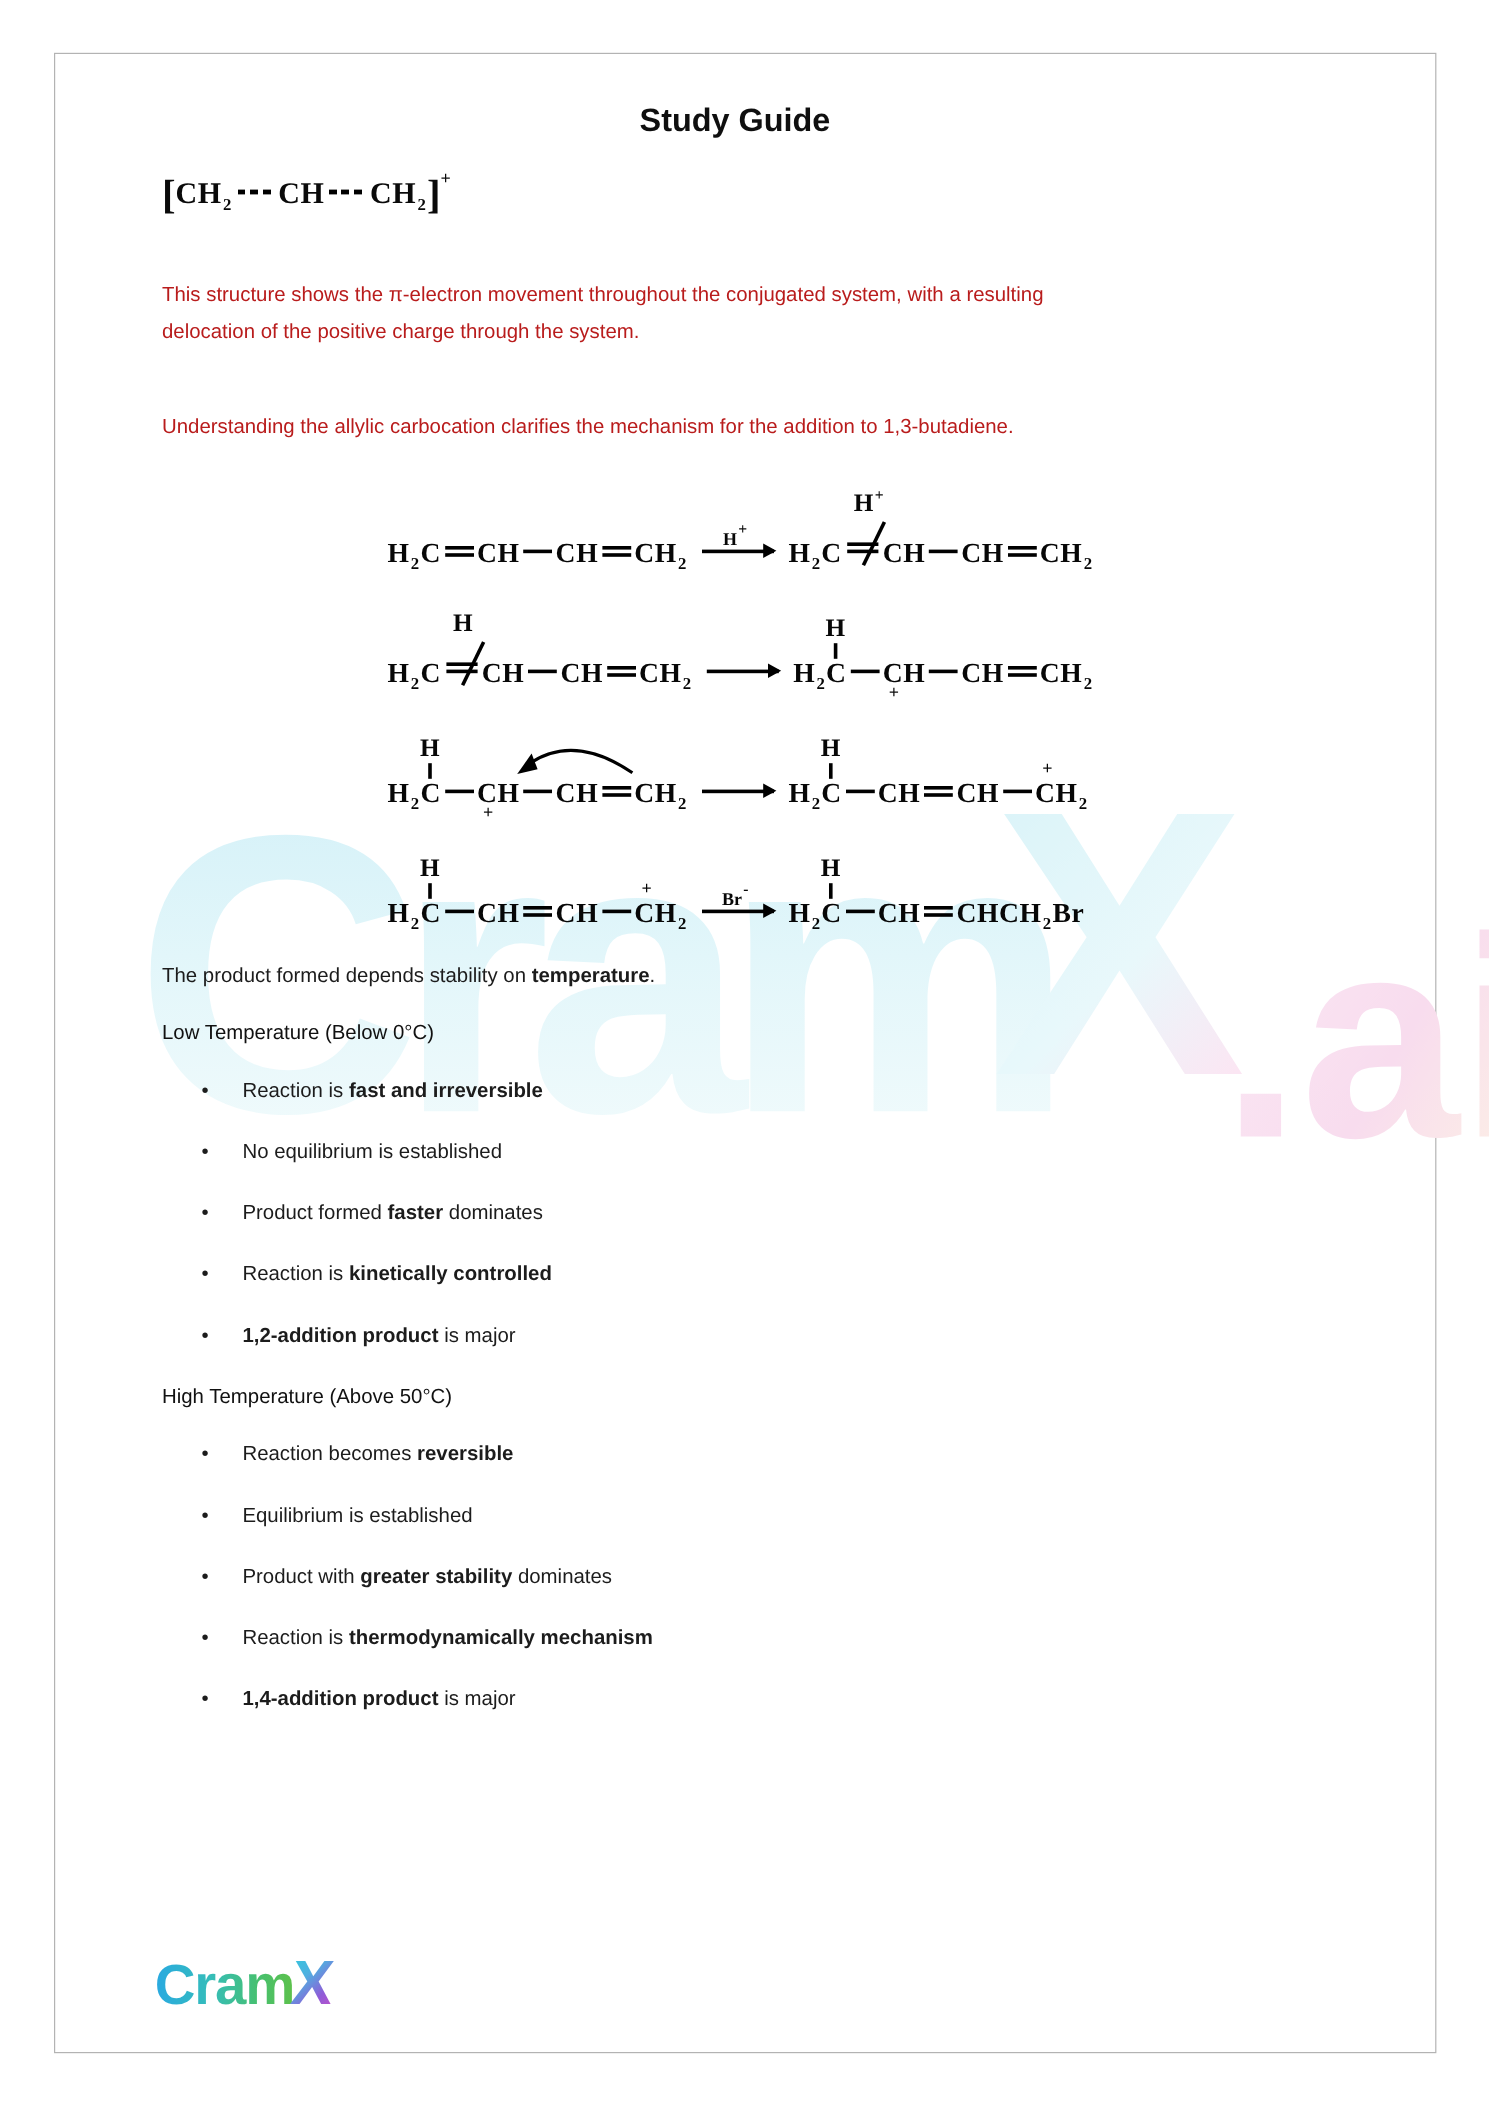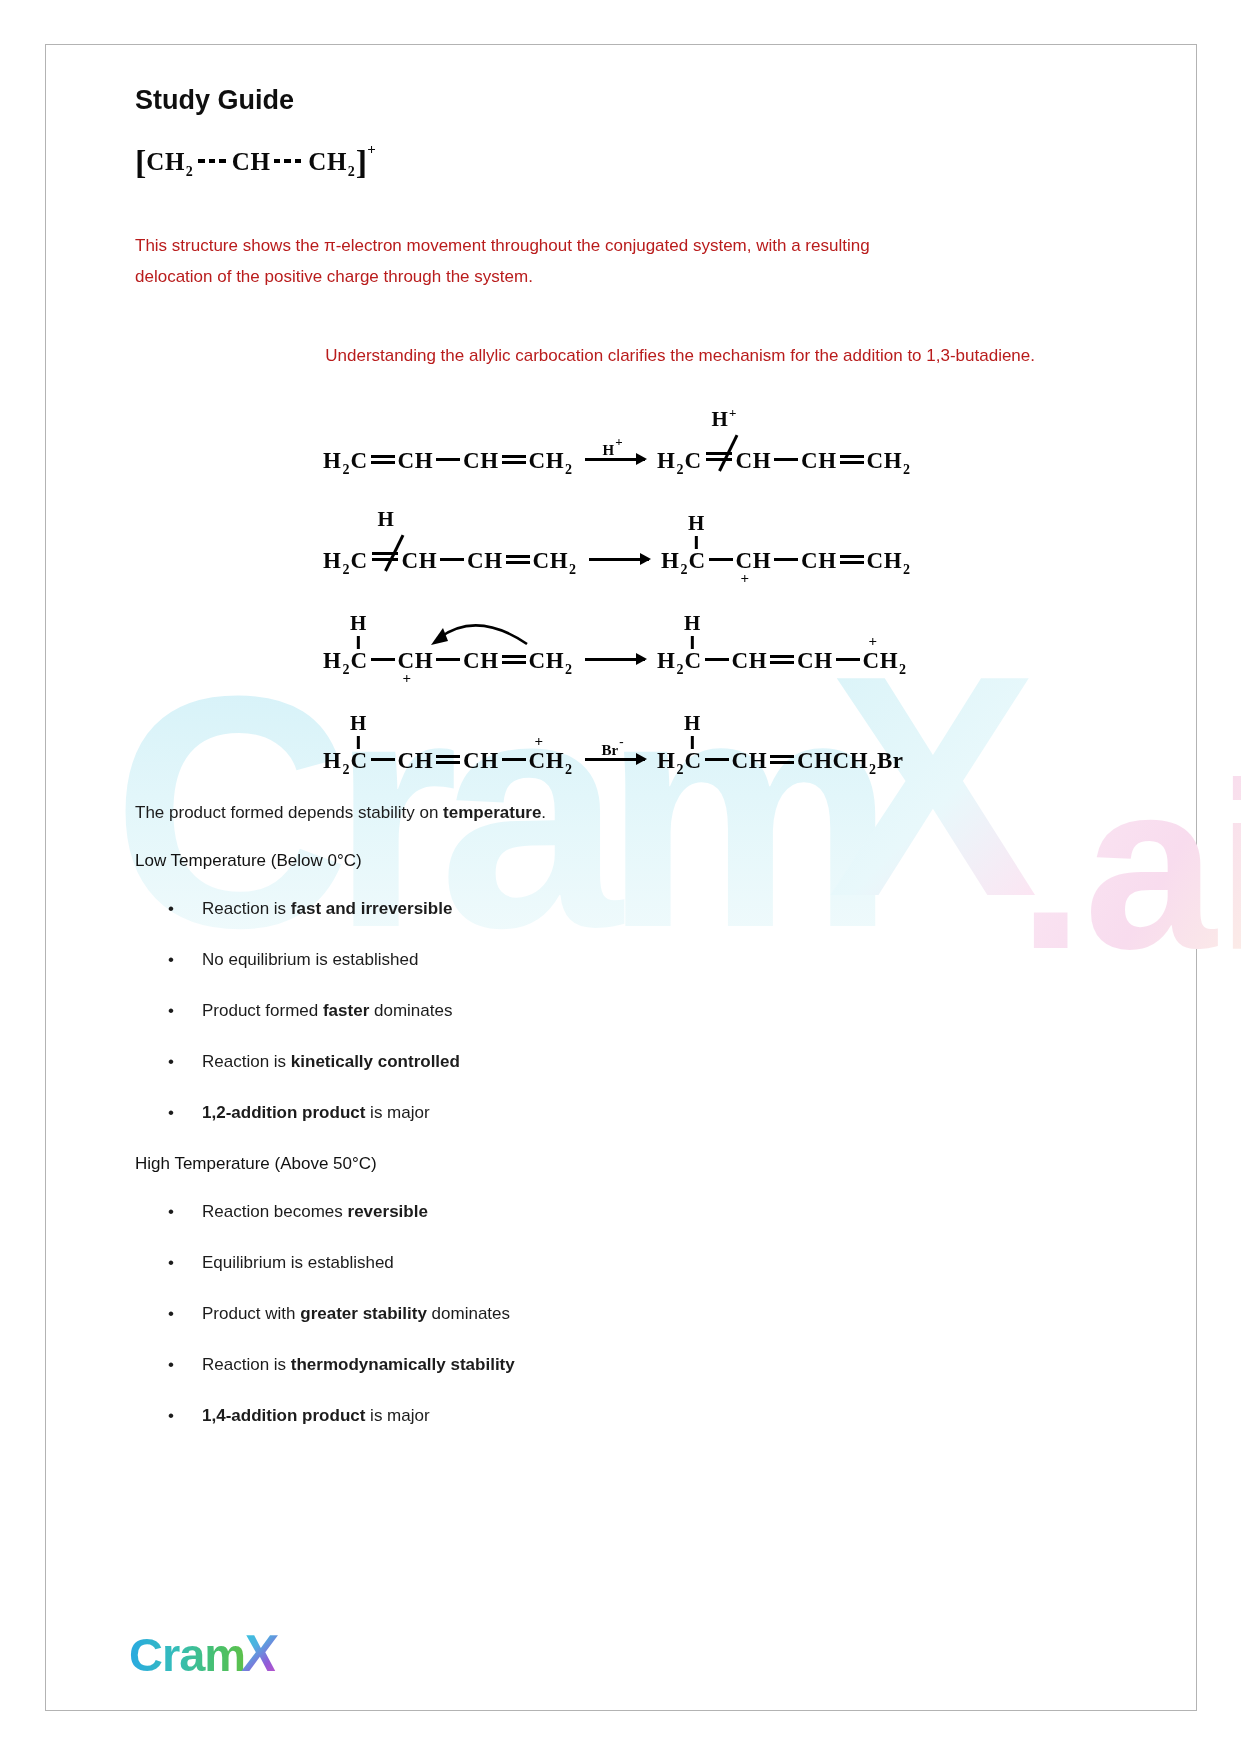--- a/index.html
+++ b/index.html
@@ -29,38 +29,38 @@
     -webkit-background-clip:text;background-clip:text;color:transparent;
   }
   .wm-ai{
     font-size:238px;margin-top:98px;margin-left:-20px;
     background:linear-gradient(120deg,#fbe9f5 0%,#f8dcee 55%,#fdf2e4 100%);
     -webkit-background-clip:text;background-clip:text;color:transparent;
   }
   
   .content{position:relative;z-index:1;padding:0 135px;}
   .doc-title{
-    margin-top:84px;text-align:left;padding-right:16px;
+    margin-top:84px;text-align:center;padding-right:16px;
     font-size:27px;font-weight:bold;color:#0f0f0f;line-height:33px;
   }
   
   .topformula{
     margin-top:24px;text-align:left;padding-right:118px;
     font-family:"Liberation Serif","DejaVu Serif",serif;font-weight:bold;
     font-size:25px;color:#0a0a0a;white-space:nowrap;
   }
   .bro,.brc{font-size:34px;vertical-align:-4px;font-weight:bold;}
   .fsup{font-size:15px;vertical-align:16px;font-weight:bold;}
   .ddash{
     display:inline-block;width:30px;height:4.5px;margin:0 4px;vertical-align:7px;
     background:repeating-linear-gradient(90deg,#000 0 6.5px,transparent 6.5px 10.5px);
   }
   
   .para{margin:48px 0 0;max-width:815px;font-size:17px;line-height:31px;color:#b91c1c;}
-  .para2{max-width:900px;text-align:right;}
+  .para2{max-width:900px;}
   .bb{font-weight:bold;}
   
   .mech{
     margin:30px 0 0 188px;padding-top:40px;
     font-family:"Liberation Serif","DejaVu Serif",serif;font-weight:bold;
     font-size:23px;color:#070707;
   }
   .mrow{white-space:nowrap;height:34px;margin-bottom:66px;position:relative;}
   .mrow:last-child{margin-bottom:0;}
   .mform{display:inline-block;position:relative;}
@@ -172,21 +172,21 @@
       <li><span class="blt">•</span><span><span>Product formed </span><span class="bb">faster</span><span> dominates</span></span></li>
       <li><span class="blt">•</span><span><span>Reaction is </span><span class="bb">kinetically controlled</span></span></li>
       <li><span class="blt">•</span><span><span class="bb">1,2-addition product</span><span> is major</span></span></li>
     </ul>
 
   <div class="temp-head high">High Temperature (Above 50°C)</div>
   <ul class="blist">
       <li><span class="blt">•</span><span><span>Reaction becomes </span><span class="bb">reversible</span></span></li>
       <li><span class="blt">•</span><span><span>Equilibrium is established</span></span></li>
       <li><span class="blt">•</span><span><span>Product with </span><span class="bb">greater stability</span><span> dominates</span></span></li>
-      <li><span class="blt">•</span><span><span>Reaction is </span><span class="bb">thermodynamically stability</span></span></li>
+      <li><span class="blt">•</span><span><span>Reaction is </span><span class="bb">thermodynamically mechanism</span></span></li>
       <li><span class="blt">•</span><span><span class="bb">1,4-addition product</span><span> is major</span></span></li>
     </ul>
 
 </div>
 
 <div class="logo">
   <span class="logo-cram">Cram</span><span class="logo-x">X</span>
 </div>
 
 </body></html>

